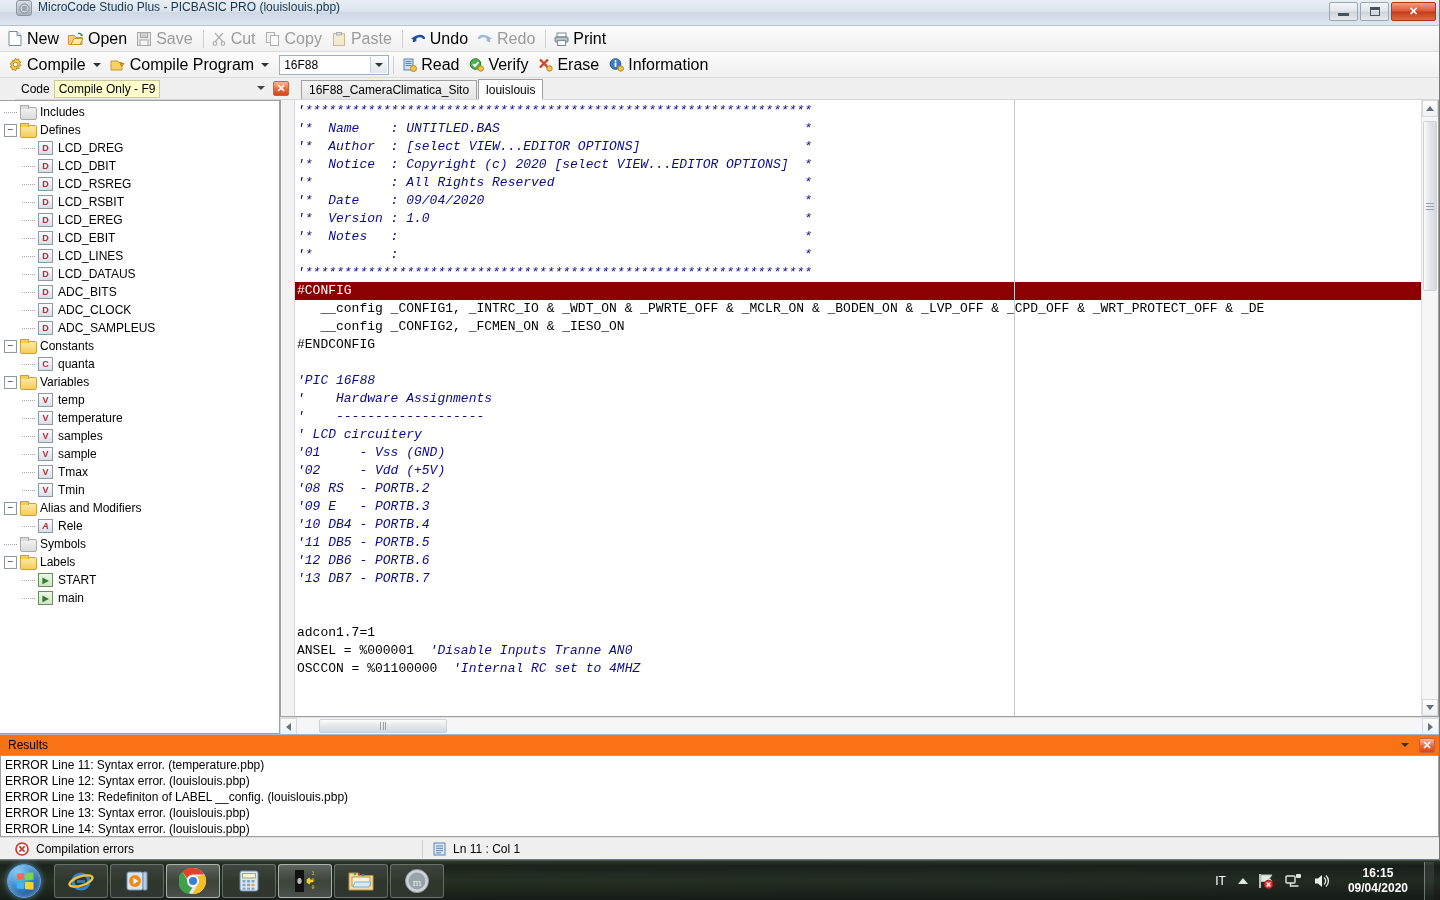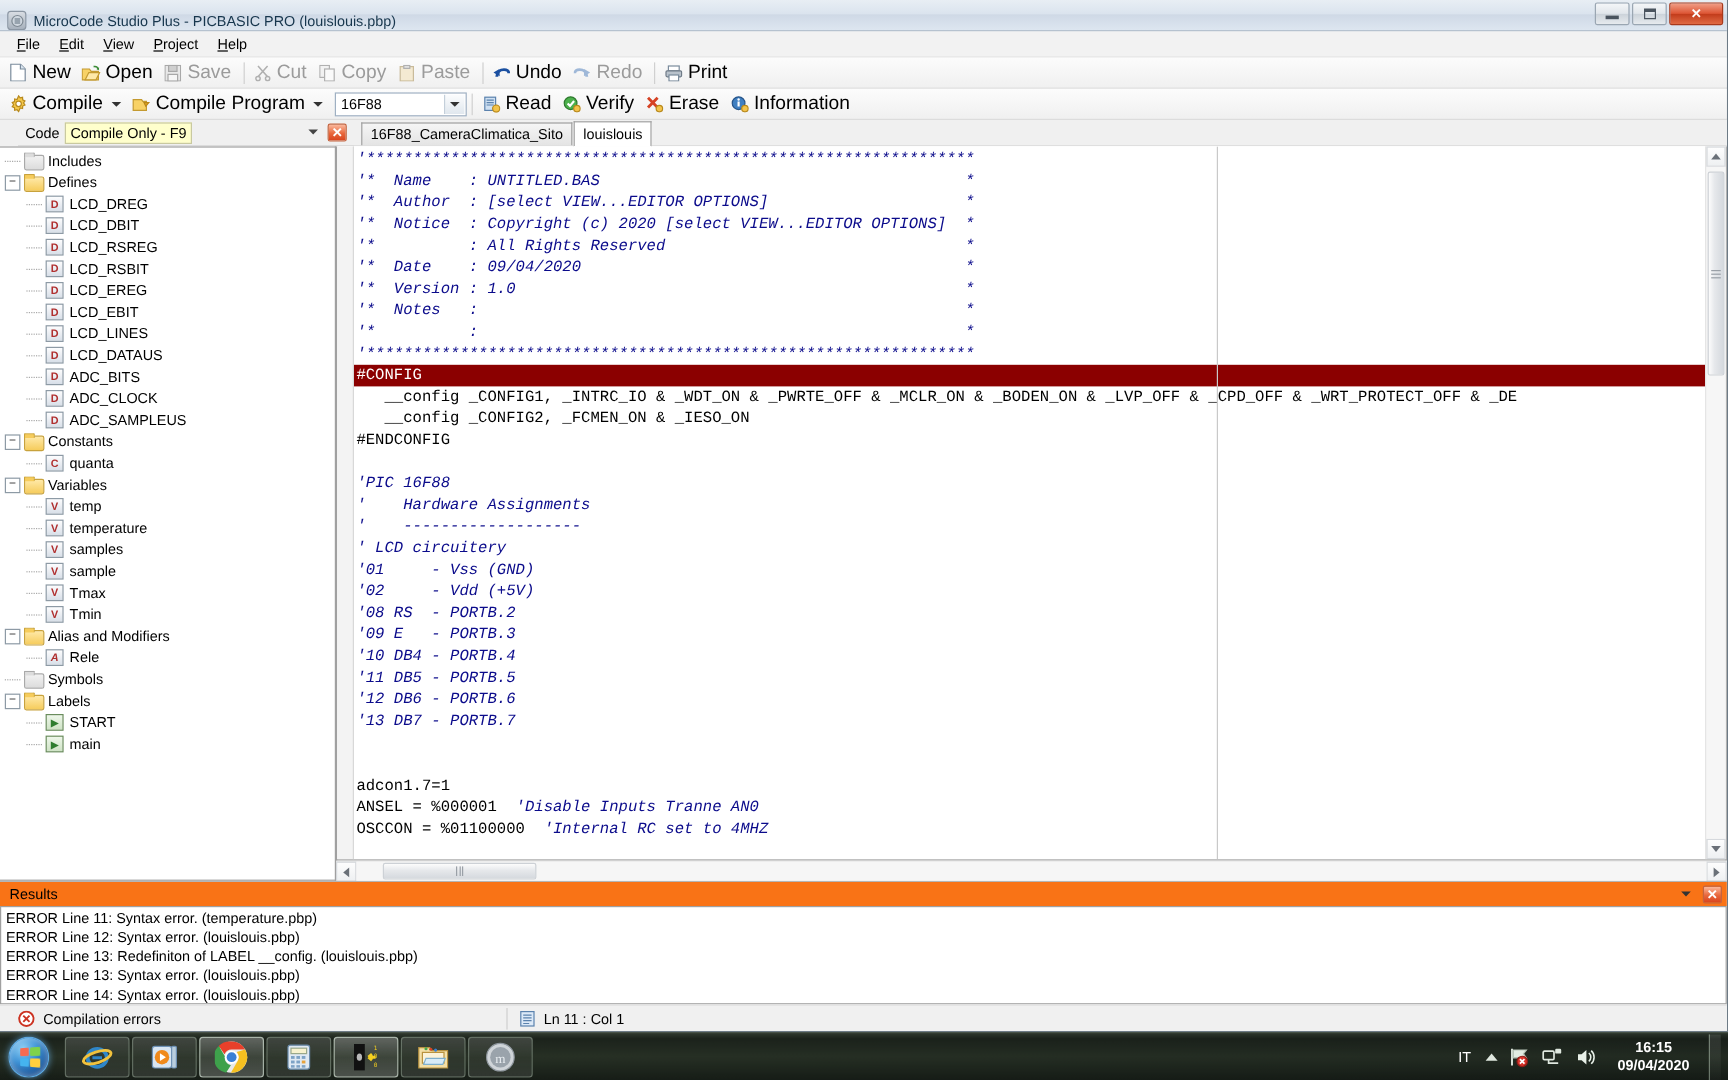--- a/index.html
+++ b/index.html
@@ -31,22 +31,22 @@
     display: flex; flex-direction: column;
     border: 1px solid #6d7a85;
     border-top: none; border-left: none;
   }
 
   
   .titlebar {
     height: 26px;
     background: linear-gradient(180deg, #e8eef4 0%, #dbe4ee 45%, #cfd9e6 50%, #dde6f0 100%);
     border-bottom: 1px solid #b6c2cf;
-    display: flex; align-items: flex-end;
-    padding-left: 6px;
+    display: flex; align-items: flex-start;
+    padding-left: 16px;
     position: relative;
     flex: 0 0 auto;
   }
   .titlebar-icon {
     width: 16px; height: 16px;
     border-radius: 3px;
     background: linear-gradient(180deg,#d8dde3,#a8b2bd);
     border: 1px solid #8b96a3;
     margin-right: 6px;
     display: flex; align-items: center; justify-content: center;
@@ -523,27 +523,20 @@
       <div class="win-btn">
           <span class="min-glyph"></span>
         </div>
       <div class="win-btn">
           <span class="max-glyph"></span>
         </div>
       <div class="win-btn close">✕</div>
     </div>
   </div>
 
-  <div class="menubar">
-    <div class="menu-item"><u>F</u>ile</div>
-    <div class="menu-item"><u>E</u>dit</div>
-    <div class="menu-item"><u>V</u>iew</div>
-    <div class="menu-item"><u>P</u>roject</div>
-    <div class="menu-item"><u>H</u>elp</div>
-  </div>
 
   <div class="toolbar">
     <div class="tb-btn">
       <span class="ic">
         <svg width="14" height="15" viewBox="0 0 14 15">
             <path d="M1 .5h8l4 4v10H1z" fill="#fff" stroke="#7a8b9c"></path>
             <path d="M9 .5v4h4" fill="#dbe6f0" stroke="#7a8b9c"></path>
           </svg>
       </span>
       <span>New</span>

